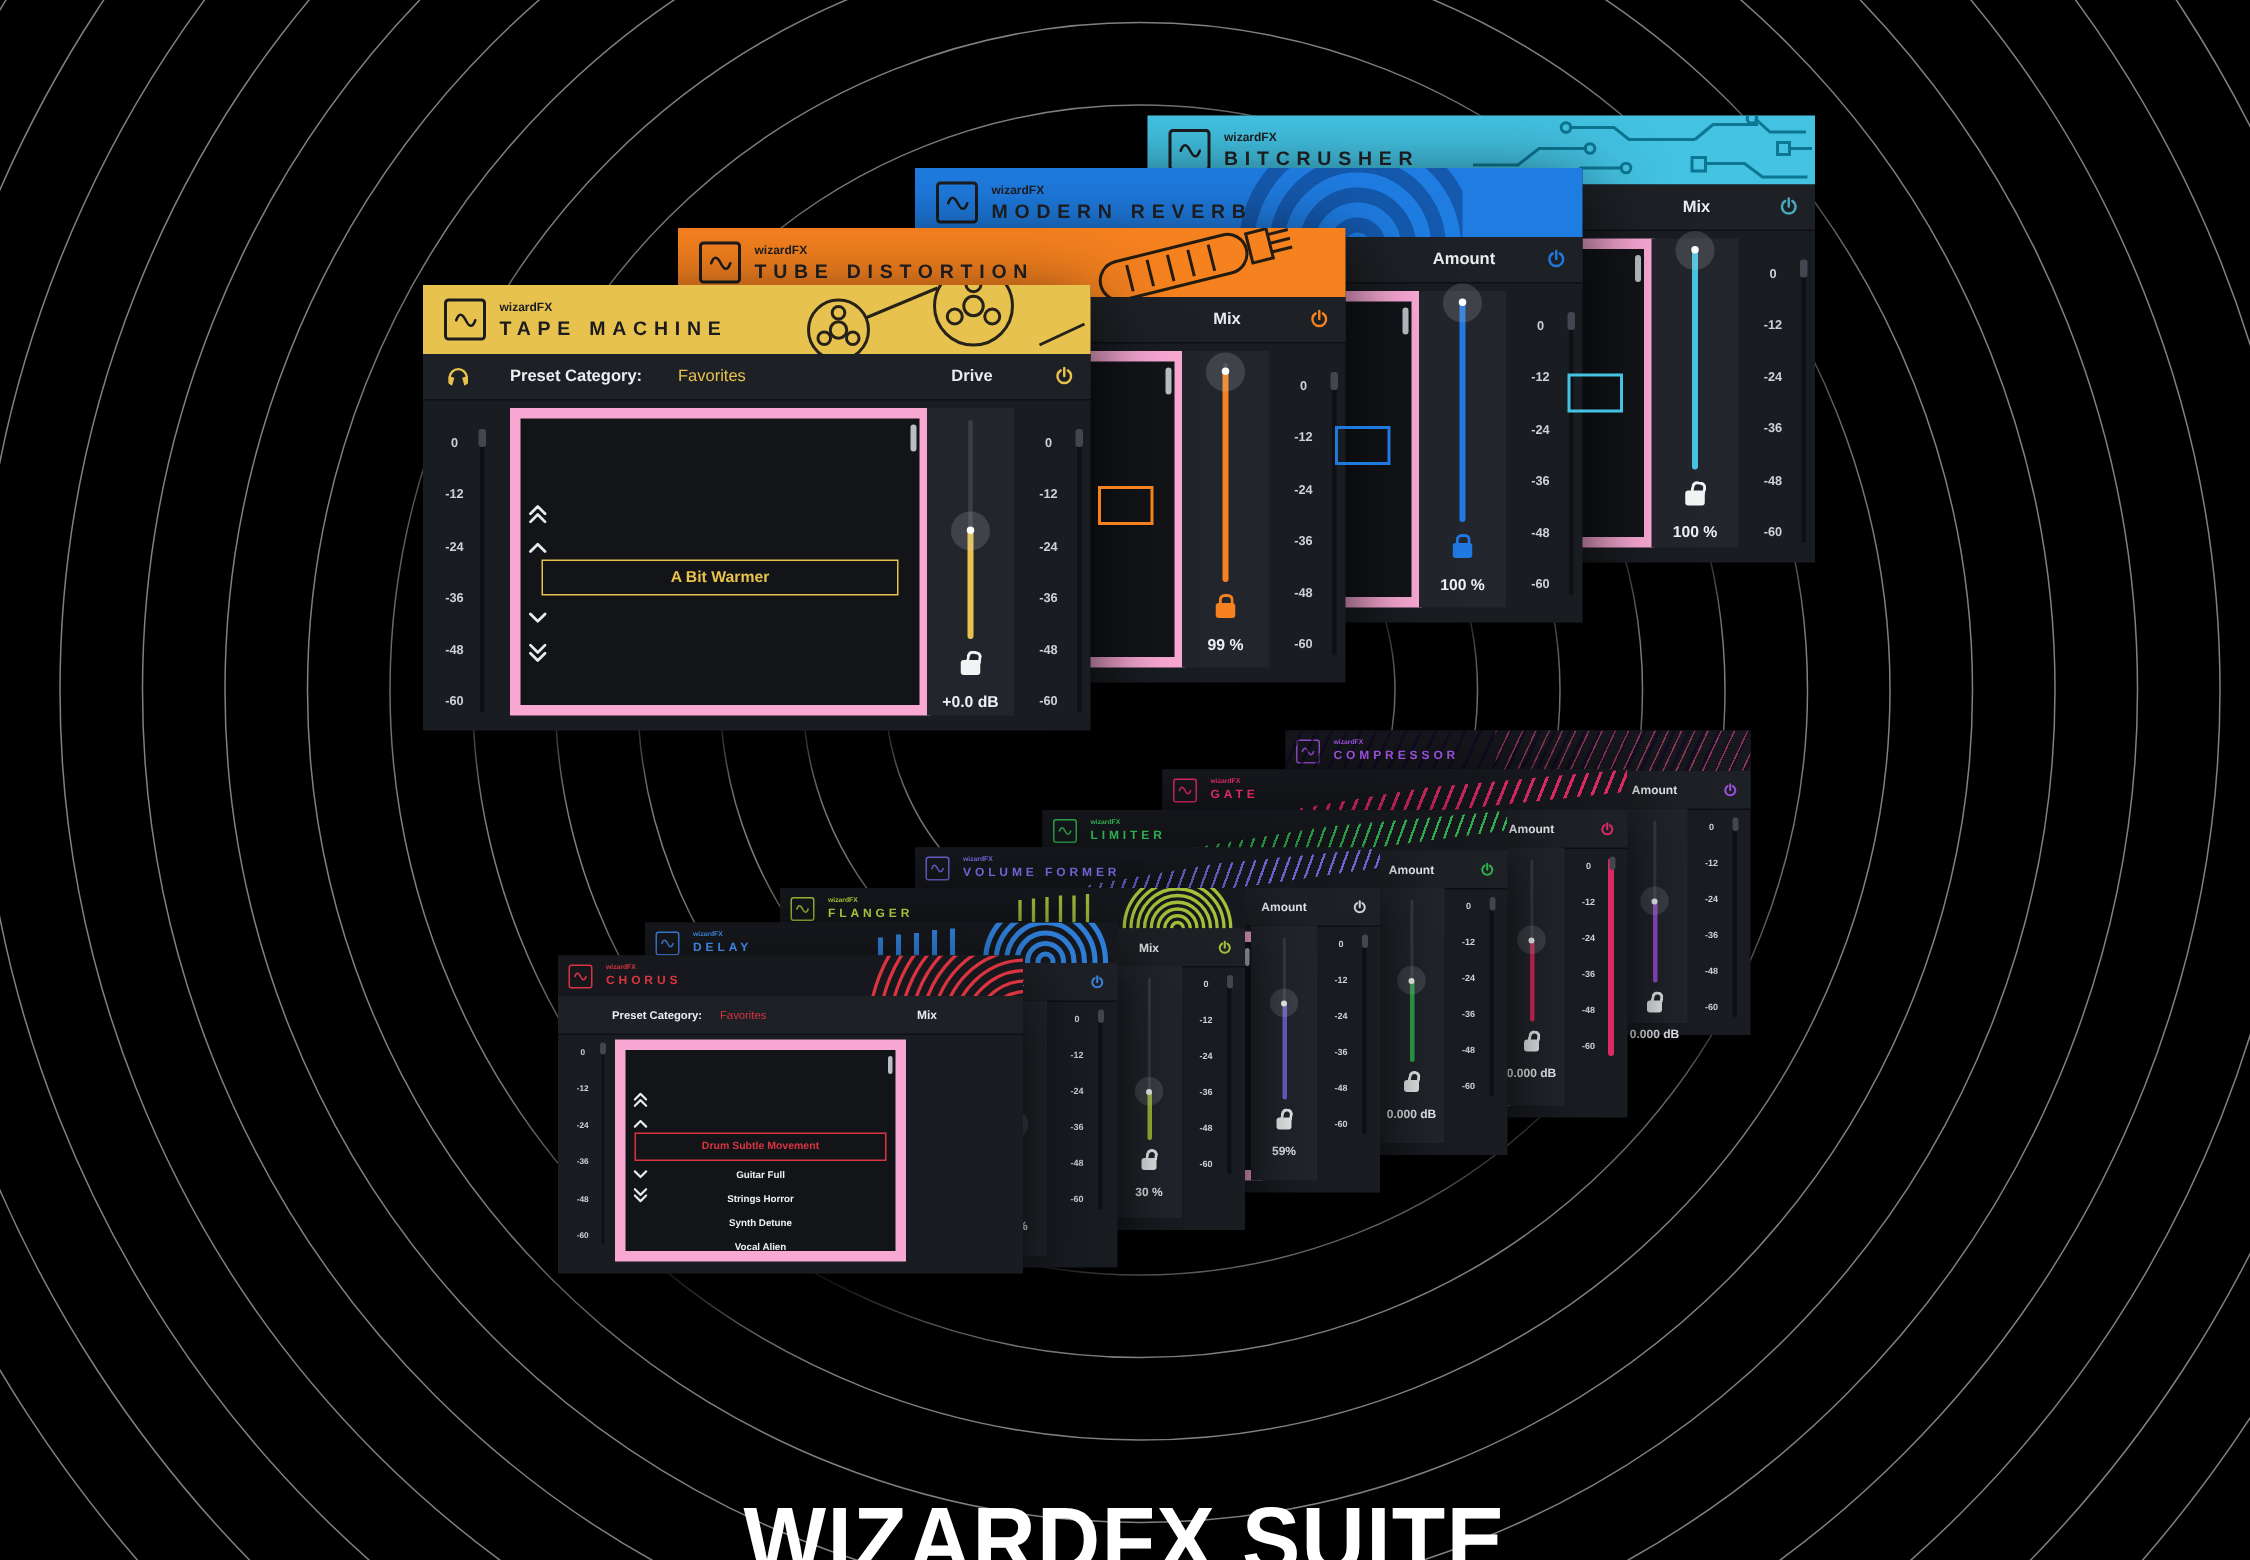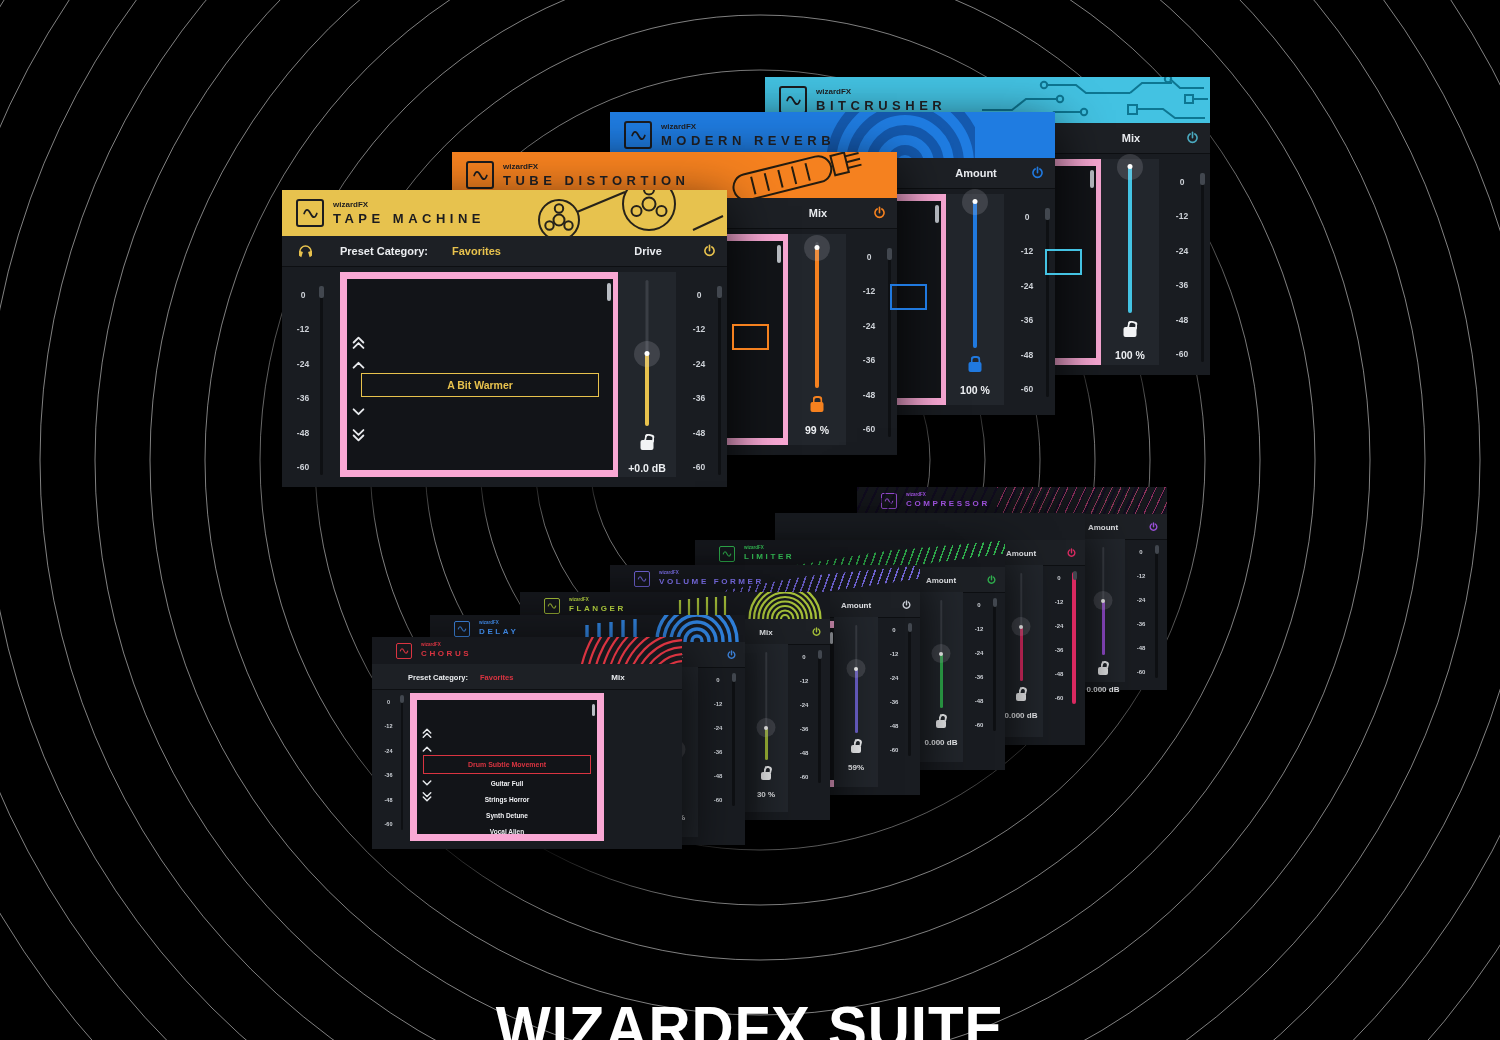--- a/index.html
+++ b/index.html
@@ -19,21 +19,21 @@
 
   .trow{position:absolute;left:0;right:0;height:30px;top:46px;background:#1d2025;
         border-bottom:1px solid #0d0f12;}
   .clabel{position:absolute;left:338px;width:56px;top:50%;transform:translateY(-50%);
           text-align:center;font-size:11px;font-weight:bold;color:#e9ebef;}
   .power{position:absolute;right:10px;top:50%;transform:translateY(-50%);width:15px;height:15px;
          fill:none;stroke:currentColor;stroke-width:2.6;stroke-linecap:round;color:var(--ac);}
   .hp{position:absolute;left:15px;top:50%;transform:translateY(-50%);width:17px;height:17px;
       fill:none;stroke:var(--ac);stroke-width:2.2;stroke-linecap:round;}
   .pclabel{position:absolute;left:58px;top:50%;transform:translateY(-50%);font-size:11px;font-weight:bold;color:#eceef1;}
-  .pcvalue{position:absolute;left:170px;top:50%;transform:translateY(-50%);font-size:11px;font-weight:bold;color:var(--ac);}
+  .pcvalue{position:absolute;left:170px;top:50%;transform:translateY(-50%);font-size:11px;font-weight:normal;color:var(--ac);}
 
   .listpanel{position:absolute;left:58px;top:82px;bottom:10px;width:266px;background:#121418;
              border:7px solid #f9a8d4;}
   .sthumb{position:absolute;right:2px;top:4px;width:4px;height:18px;background:#b9bdc4;border-radius:2px;}
   .drect{position:absolute;left:280px;top:172px;width:33px;height:22px;border:2px solid var(--ac);z-index:2;}
 
   .ctlcol{position:absolute;left:336px;top:82px;bottom:10px;width:58px;background:#22262c;}
   .slider{position:absolute;left:50%;top:8px;height:146px;width:4px;transform:translateX(-50%);}
   .track{position:absolute;left:50%;top:0;bottom:0;width:3px;transform:translateX(-50%);
          background:#3a3e45;border-radius:2px;}
@@ -74,21 +74,21 @@
   .w-tube{--ac:#f5811f;} .w-tube .hdr{background:#f5811f;}
   .w-reverb{--ac:#2079df;} .w-reverb .hdr{background:#1f7ce1;}
   .w-bit{--ac:#44c3e3;} .w-bit .hdr{background:#43c2e2;}
   .w-bit .power{color:#4aa9bf;}
   .win.top .selbox{top:94px;line-height:22px;font-size:10.5px;}
   .win.top .plist{top:120px;} .win.top .pitem{height:23px;line-height:23px;font-size:10px;}
   .w-tape .fill{height:49%;} .w-tube .fill{height:96%;} .w-reverb .fill{height:100%;} .w-bit .fill{height:100%;}
 
   
   .win.bot{width:310px;}
-  .win.bot .hdr{height:27px;padding-left:24px;color:var(--ac);}
+  .win.bot .hdr{height:27px;padding-left:7px;color:var(--ac);}
   .win.bot .hdr{background:#16181d;}
   .win.bot .badge{width:14px;height:14px;border-width:1.5px;border-radius:2px;}
   .win.bot .badge svg{width:10px;height:10px;stroke-width:2.6;}
   .win.bot .brand{font-size:4.5px;} .win.bot .wtitle{font-size:8px;letter-spacing:2.6px;margin-top:2px;}
   .win.bot .trow{top:27px;height:25px;}
   .win.bot .clabel{left:222px;width:48px;font-size:8px;}
   .win.bot .power{right:8px;width:11px;height:11px;stroke-width:3;}
   .win.bot .lmeter{left:8px;top:62px;height:128px;width:17px;font-size:5.5px;}
   .win.bot .lmeter::before{right:-6px;width:2px;} .win.bot .lmeter::after{right:-7px;width:4px;height:8px;}
   .win.bot .listpanel{left:38px;top:56px;bottom:8px;width:180px;}
@@ -474,20 +474,32 @@
         <span class="mlab">0</span>
         <span class="mlab">-12</span>
         <span class="mlab">-24</span>
         <span class="mlab">-36</span>
         <span class="mlab">-48</span>
         <span class="mlab">-60</span>
       </div>
   </div>
 
   <div class="win bot w-gate" style="left:775px;top:513px;height:232px">
+    <div class="hdr">
+      <span class="badge">
+          <svg viewBox="0 0 24 24">
+            <path d="M3 12c2.5-7 5.5-7 9 0s6.5 7 9 0"></path>
+          </svg>
+        </span>
+      <span class="bcol">
+          <span class="brand">wizardFX</span>
+      <span class="wtitle">GATE</span>
+        </span>
+      <div class="fan"></div>
+    </div>
     <div class="trow">
       <span class="clabel">Amount</span>
       <svg class="power" viewBox="0 0 24 24">
           <path d="M12 3v8.5"></path>
           <path d="M8.2 5.5a7.3 7.3 0 1 0 7.6 0"></path>
         </svg>
     </div>
     <div class="meter lmeter">
         <span class="mlab">0</span>
         <span class="mlab">-12</span>

